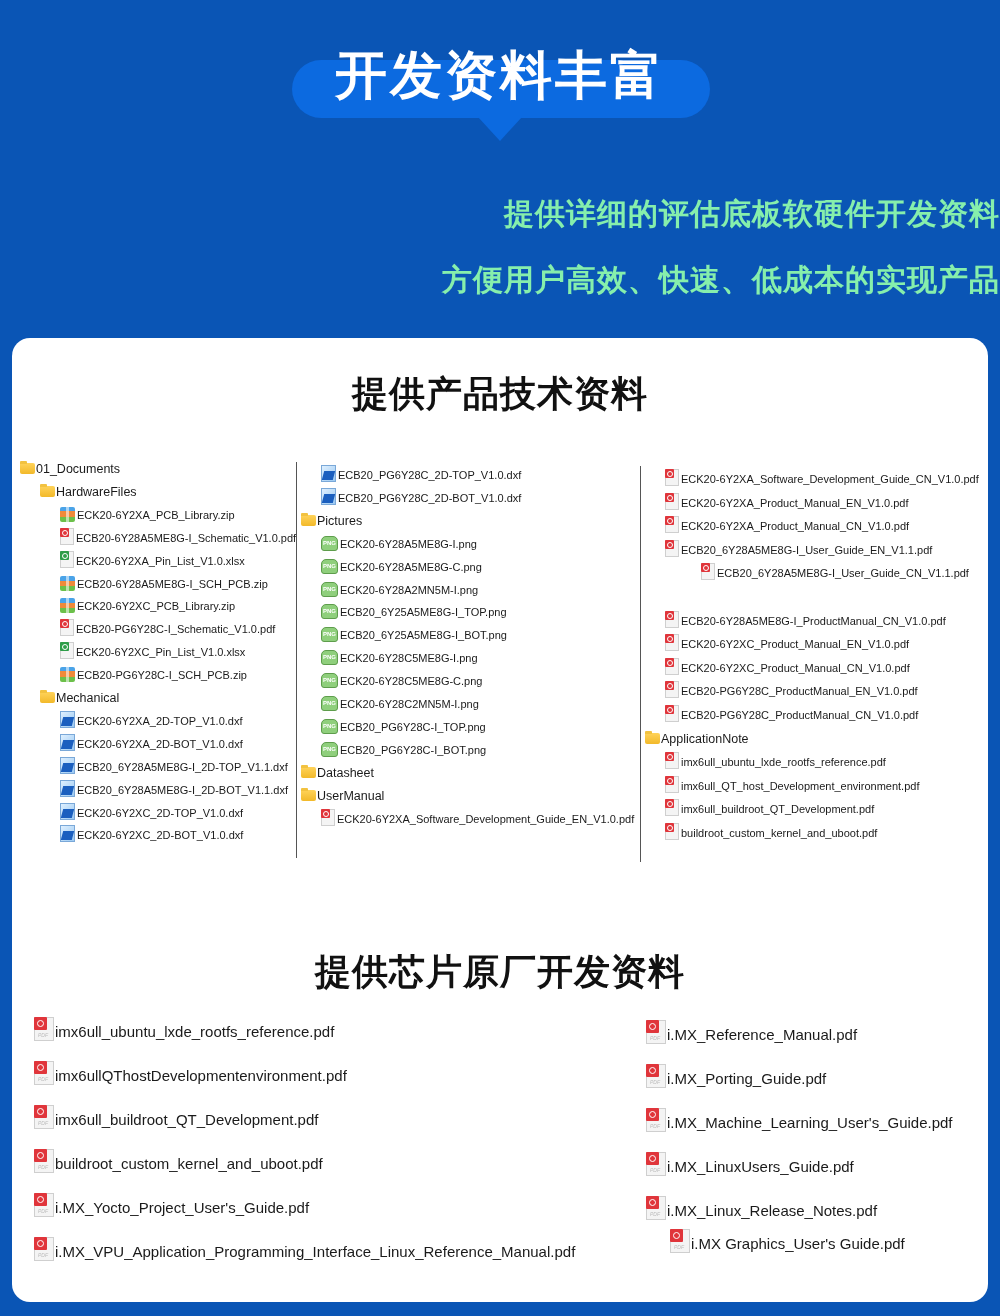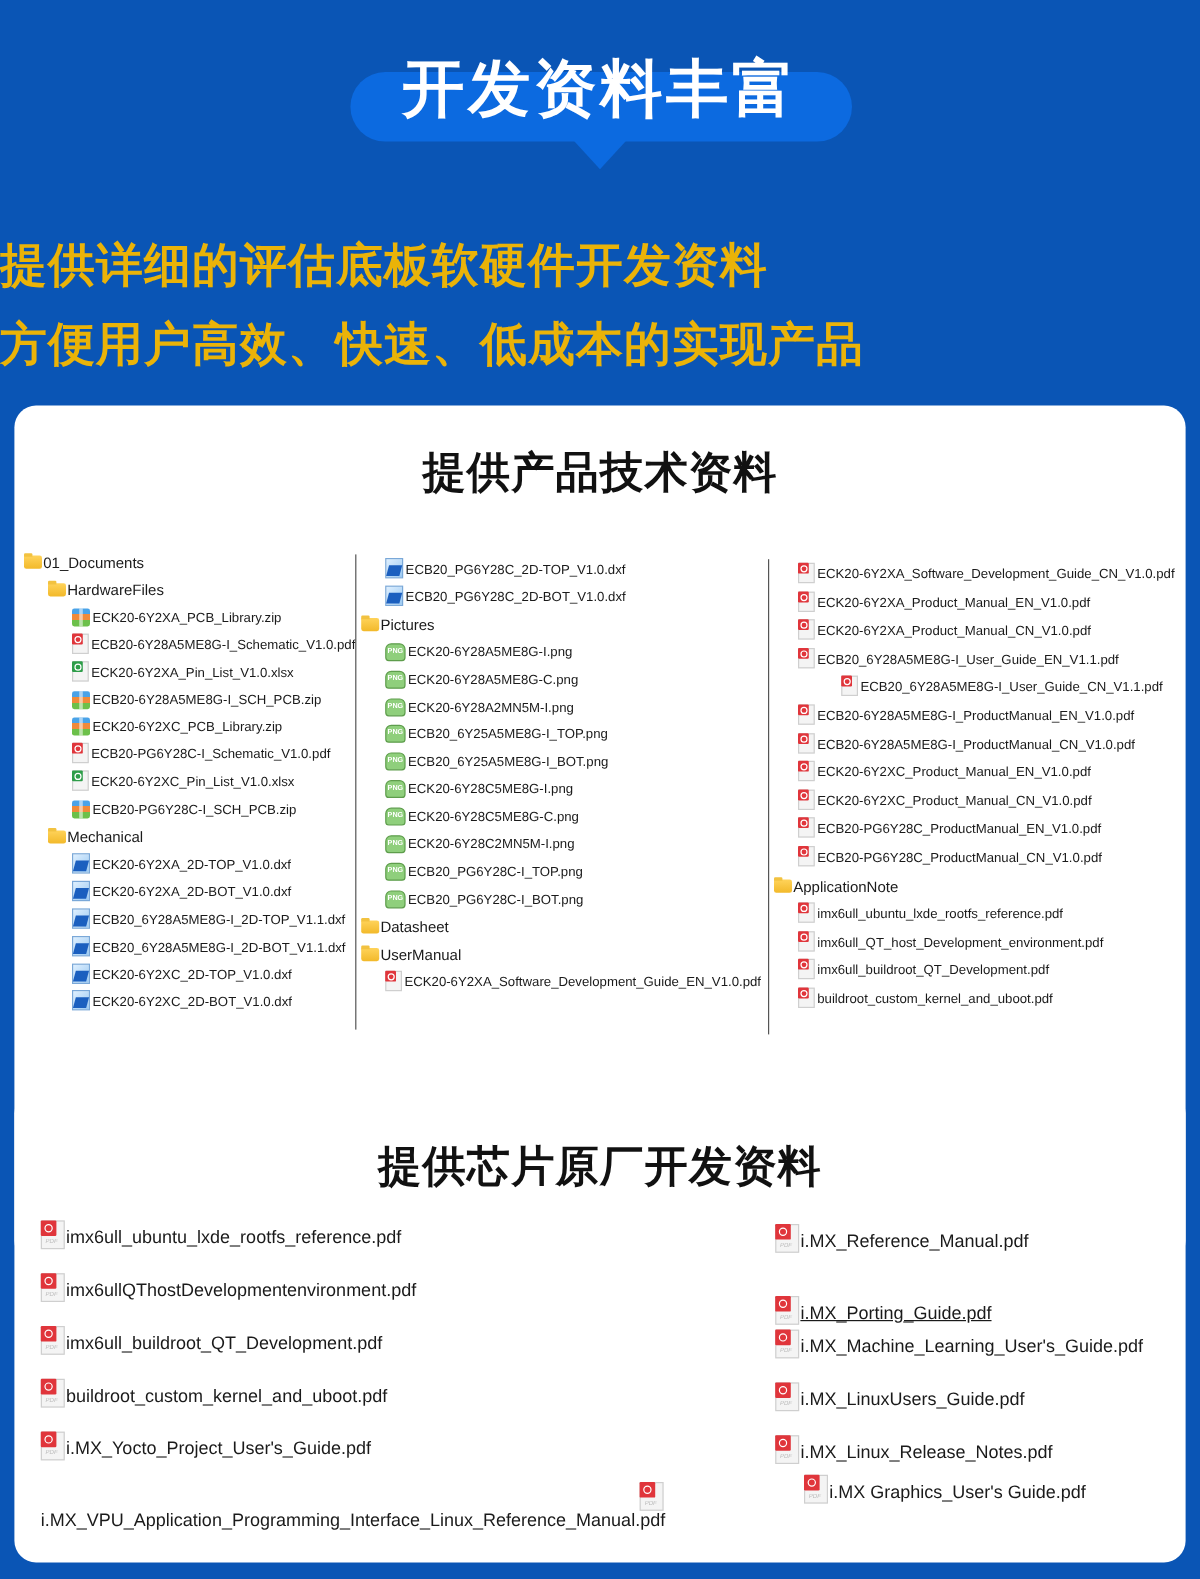--- a/index.html
+++ b/index.html
@@ -31,23 +31,23 @@
       text-align: center;
       color: #ffffff;
       font-size: 52px;
       font-weight: bold;
       letter-spacing: 3px;
       line-height: 70px;
     }
     .hero-line {
       position: absolute;
       left: 0; right: 0;
-      text-align: left;
-      color: #eab308;
-      font-size: 39px;
+      text-align: right;
+      color: #86efac;
+      font-size: 30px;
       font-weight: bold;
       letter-spacing: 1px;
     }
     .hero-line.l1 { top: 194px; }
     .hero-line.l2 { top: 260px; }
 
     .card {
       position: absolute;
       left: 12px; right: 12px;
       background: #ffffff;
@@ -354,26 +354,20 @@
           <i class="tag"></i>
         </span>
         <span class="label">ECB20_6Y28A5ME8G-I_User_Guide_EN_V1.1.pdf</span>
       </div>
       <div class="row" style="top: 94.4px; left: 24px; padding-left: 36px;">
         <span class="ico ico-doc pdf">
           <i class="tag"></i>
         </span>
         <span class="label">ECB20_6Y28A5ME8G-I_User_Guide_CN_V1.1.pdf</span>
       </div>
-      <div class="row" style="top: 118px; left: 24px;">
-        <span class="ico ico-doc pdf">
-          <i class="tag"></i>
-        </span>
-        <span class="label">ECB20-6Y28A5ME8G-I_ProductManual_EN_V1.0.pdf</span>
-      </div>
       <div class="row" style="top: 141.6px; left: 24px;">
         <span class="ico ico-doc pdf">
           <i class="tag"></i>
         </span>
         <span class="label">ECB20-6Y28A5ME8G-I_ProductManual_CN_V1.0.pdf</span>
       </div>
       <div class="row" style="top: 165.2px; left: 24px;">
         <span class="ico ico-doc pdf">
           <i class="tag"></i>
         </span>
@@ -459,37 +453,37 @@
         </span>
         <span class="label">buildroot_custom_kernel_and_uboot.pdf</span>
       </div>
       <div class="chip-row" style="top: 176px;">
         <span class="ico ico-doc pdf">
           <i class="tag"></i>
           <i class="pdftxt">PDF</i>
         </span>
         <span class="label">i.MX_Yocto_Project_User's_Guide.pdf</span>
       </div>
-      <div class="chip-row" style="top: 220px; flex-direction: column;">
+      <div class="chip-row" style="top: 220px;">
         <span class="ico ico-doc pdf">
           <i class="tag"></i>
           <i class="pdftxt">PDF</i>
         </span>
         <span class="label">i.MX_VPU_Application_Programming_Interface_Linux_Reference_Manual.pdf</span>
       </div>
     </div>
   <div class="chip-list right" id="chipRight" style="top: 108px;">
       <div class="chip-row" style="top: 0px;">
         <span class="ico ico-doc pdf">
           <i class="tag"></i>
           <i class="pdftxt">PDF</i>
         </span>
         <span class="label">i.MX_Reference_Manual.pdf</span>
       </div>
-      <div class="chip-row" style="top: 60px; text-decoration: underline;">
+      <div class="chip-row" style="top: 44px;">
         <span class="ico ico-doc pdf">
           <i class="tag"></i>
           <i class="pdftxt">PDF</i>
         </span>
         <span class="label">i.MX_Porting_Guide.pdf</span>
       </div>
       <div class="chip-row" style="top: 88px;">
         <span class="ico ico-doc pdf">
           <i class="tag"></i>
           <i class="pdftxt">PDF</i>

